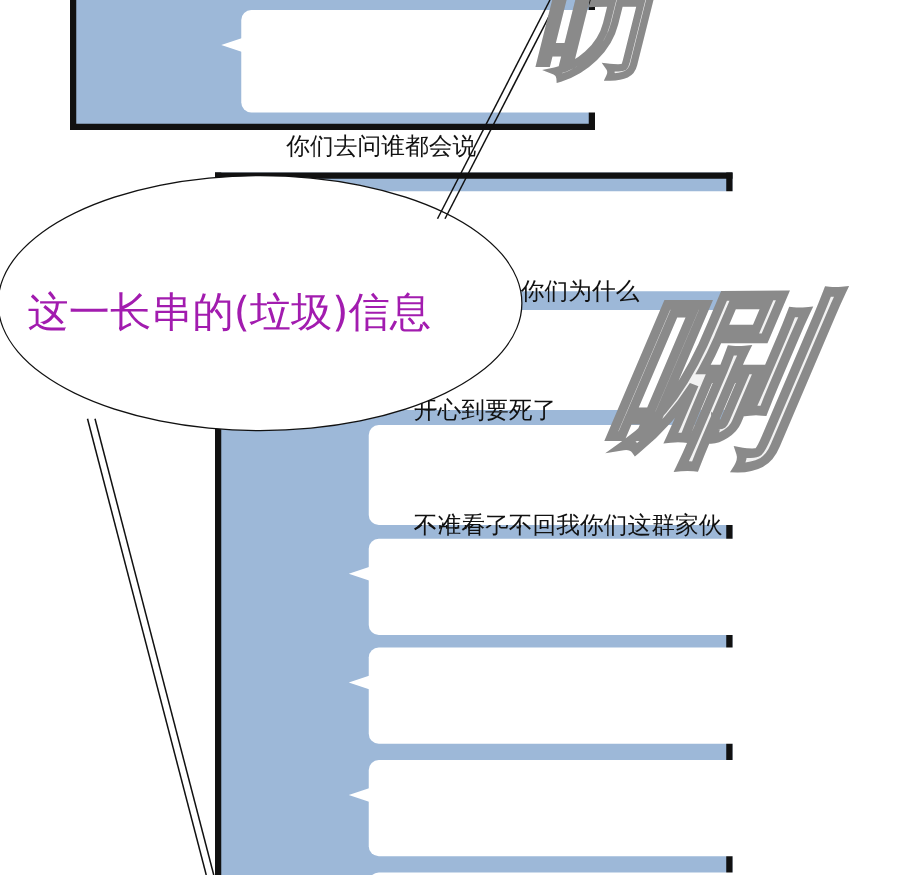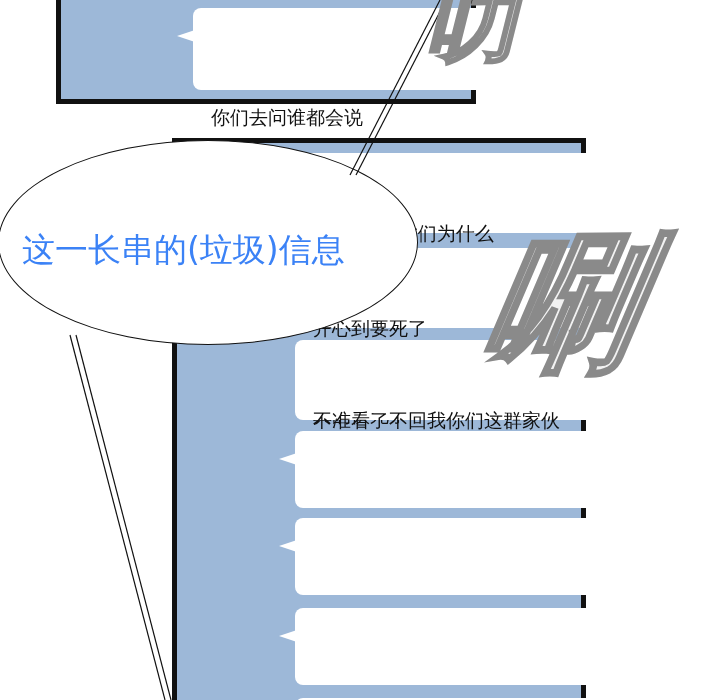--- a/index.html
+++ b/index.html
@@ -1,23 +1,23 @@
 <!DOCTYPE html>
 <html><head>
 <meta charset="utf-8">
 <style>
   html,body{margin:0;padding:0;background:#ffffff;}
   body{width:720px;height:700px;position:relative;overflow:hidden;font-family:"DejaVu Sans","Liberation Sans",sans-serif;}
   .panel{position:absolute;background:#9db8d8;border:5px solid #111;box-sizing:border-box;}
   #panel-top{left:56px;top:-10px;width:420px;height:114px;border-top:none;}
   #panel-main{left:172px;top:138px;width:414px;height:600px;border-bottom:none;}
-  .bubble{position:absolute;background:#fff;border-radius:8px;color:#111;font-size:19px;line-height:29px;padding:8px 0 8px 18px;box-sizing:border-box;white-space:pre;}
+  .bubble{position:absolute;background:#fff;border-radius:8px;color:#111;font-size:19px;line-height:29px;padding:8px 0 8px 36px;box-sizing:border-box;white-space:pre;}
   .bubble .tail{position:absolute;left:-16px;top:22px;width:0;height:0;border-top:6px solid transparent;border-bottom:6px solid transparent;border-right:18px solid #fff;}
   .speech{position:absolute;left:-2px;top:140px;width:420px;height:205px;background:#fff;border:1.5px solid #111;border-radius:50%;box-sizing:border-box;z-index:5;}
-  .speech-text{position:absolute;left:22px;top:228px;font-size:33px;color:#3b82f6;z-index:6;letter-spacing:0px;}
+  .speech-text{position:absolute;left:22px;top:228px;font-size:33px;color:#a21caf;z-index:6;letter-spacing:0px;}
   .tail-line{position:absolute;z-index:7;}
   .sfx{position:absolute;z-index:8;font-weight:bold;color:#f2f2f2;-webkit-text-stroke:3px #8a8a8a;font-style:italic;}
 </style>
 </head>
 <body>
 
 <div class="panel" id="panel-top">
   <div class="bubble" style="left:132px;top:18px;width:300px;height:82px;">
     <span class="tail"></span>
     <div>你们去问谁都会说</div>

